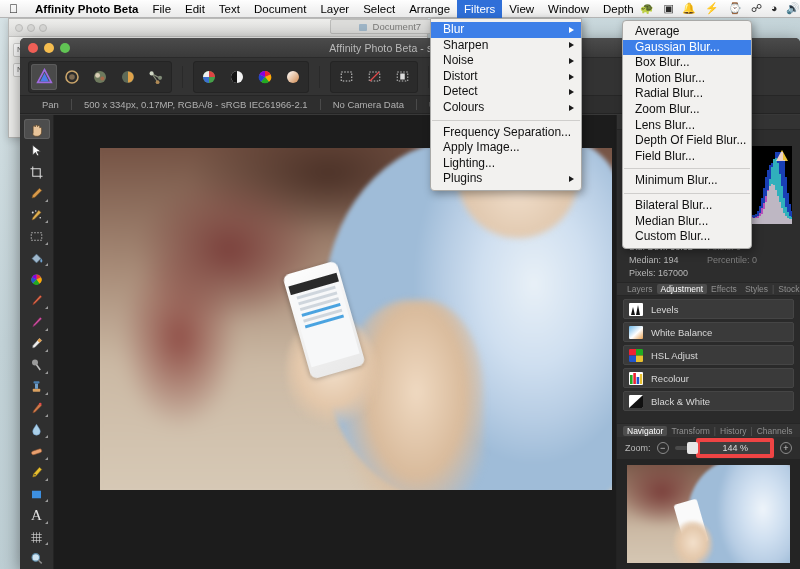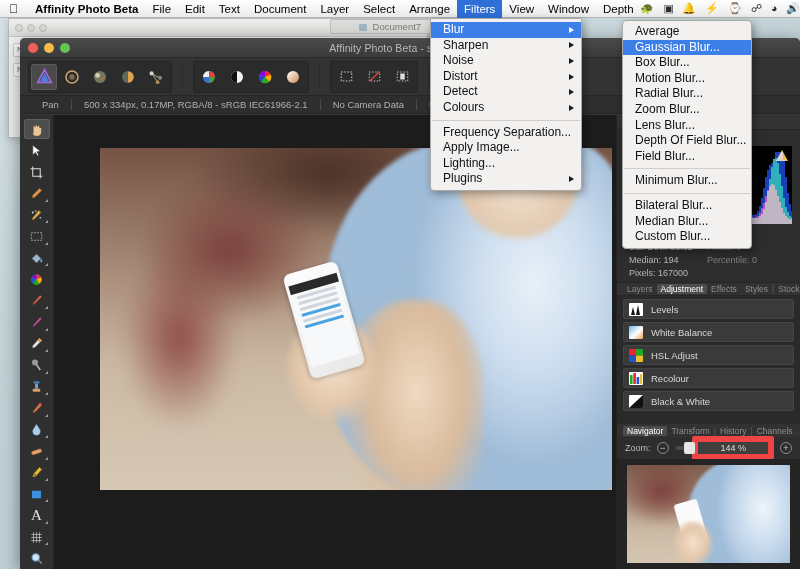--- a/index.html
+++ b/index.html
@@ -228,21 +228,21 @@
   .navtabs .t.sel{background:#4d4d4d;color:#fff;border-radius:2px;}
   .zoomrow{
     height:22px;display:flex;align-items:center;gap:6px;padding:0 8px;font-size:9px;color:#bbb;
     background:#2d2d2d;
   }
   .circbtn{ width:12px;height:12px;border:1px solid #8a8a8a;border-radius:50%;
             display:flex;align-items:center;justify-content:center;font-size:9px;color:#ccc;line-height:1;}
   .slider{ flex:1; height:4px; background:#4a4a4a; border-radius:2px; position:relative;}
   .slider .knob{ position:absolute; left:76%; top:-4px; width:11px;height:12px;background:#e6e6e6;
                  border-radius:2px;}
-  .zval{ background:#3f3f3f;border:6px solid #ef4444;border-radius:2px;padding:1px 22px;color:#ddd;}
+  .zval{ background:#3f3f3f;border:4px solid #ef4444;border-radius:2px;padding:1px 22px;color:#ddd;}
 
   .navprev{ flex:0 0 auto; height:110px; background:#242424; padding:6px 10px; }
   .navprev .inner{ width:100%; height:100%; position:relative; overflow:hidden; }
 </style>
 </head>
 <body>
 
 <div id="root">
 
   <div class="desktop"></div>

